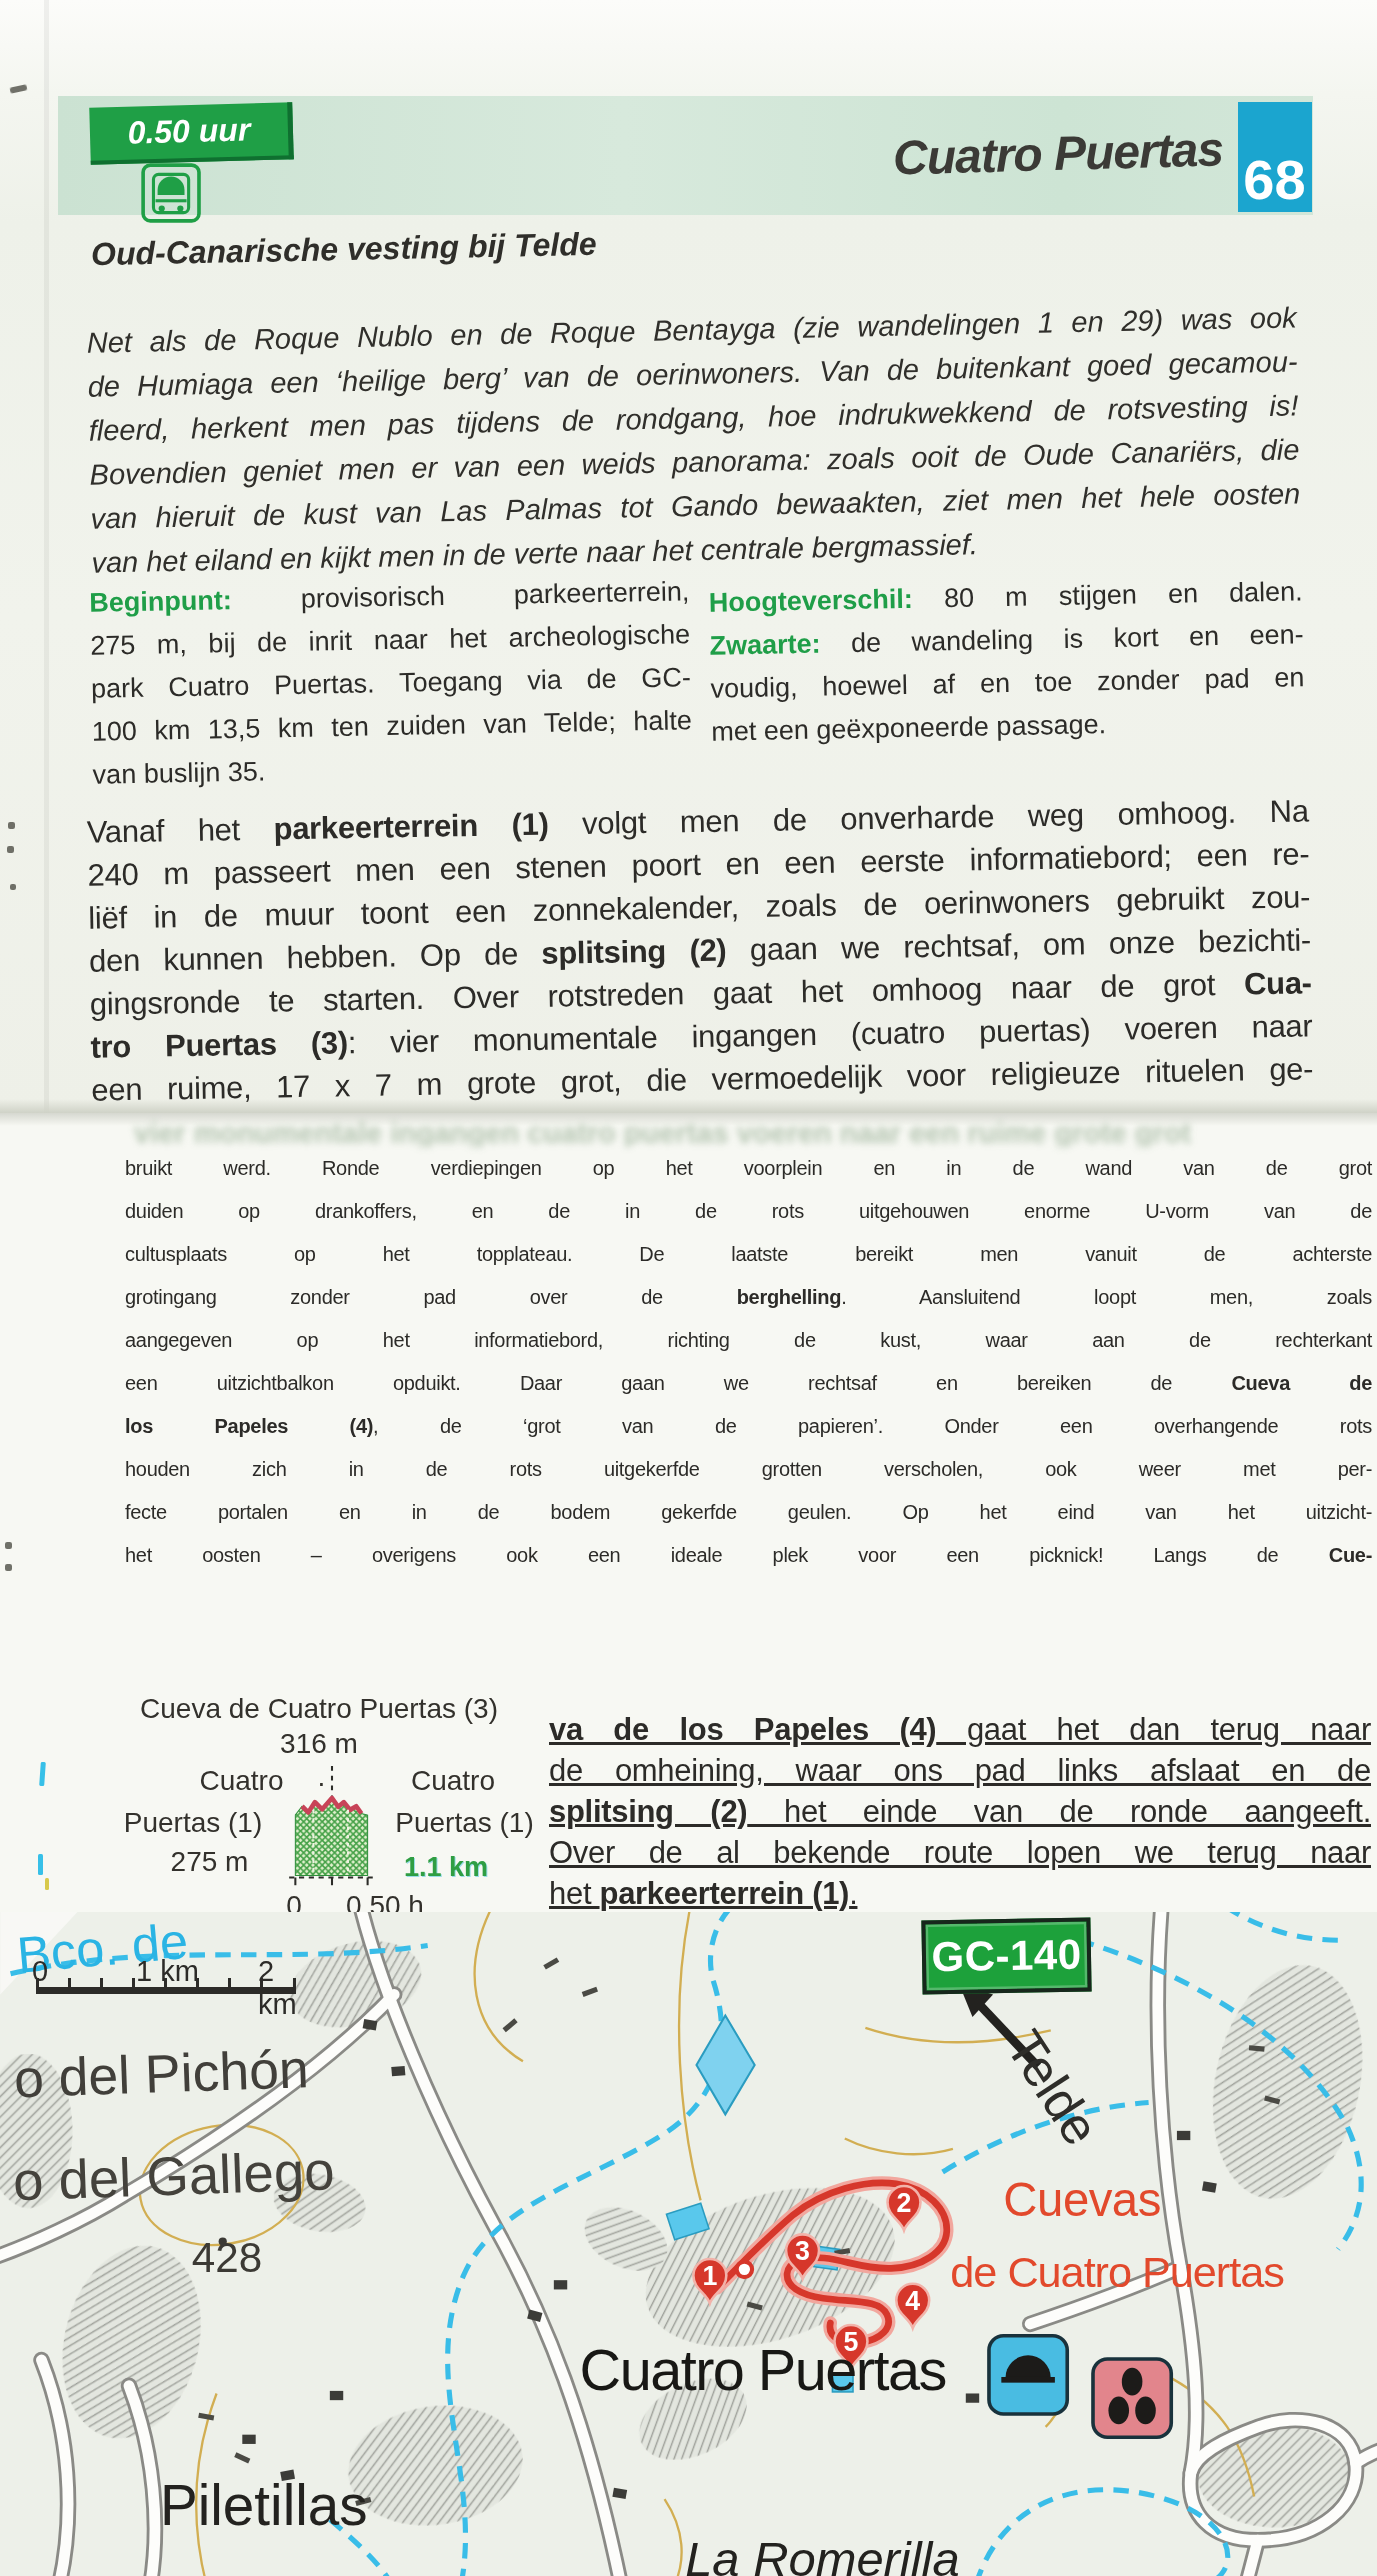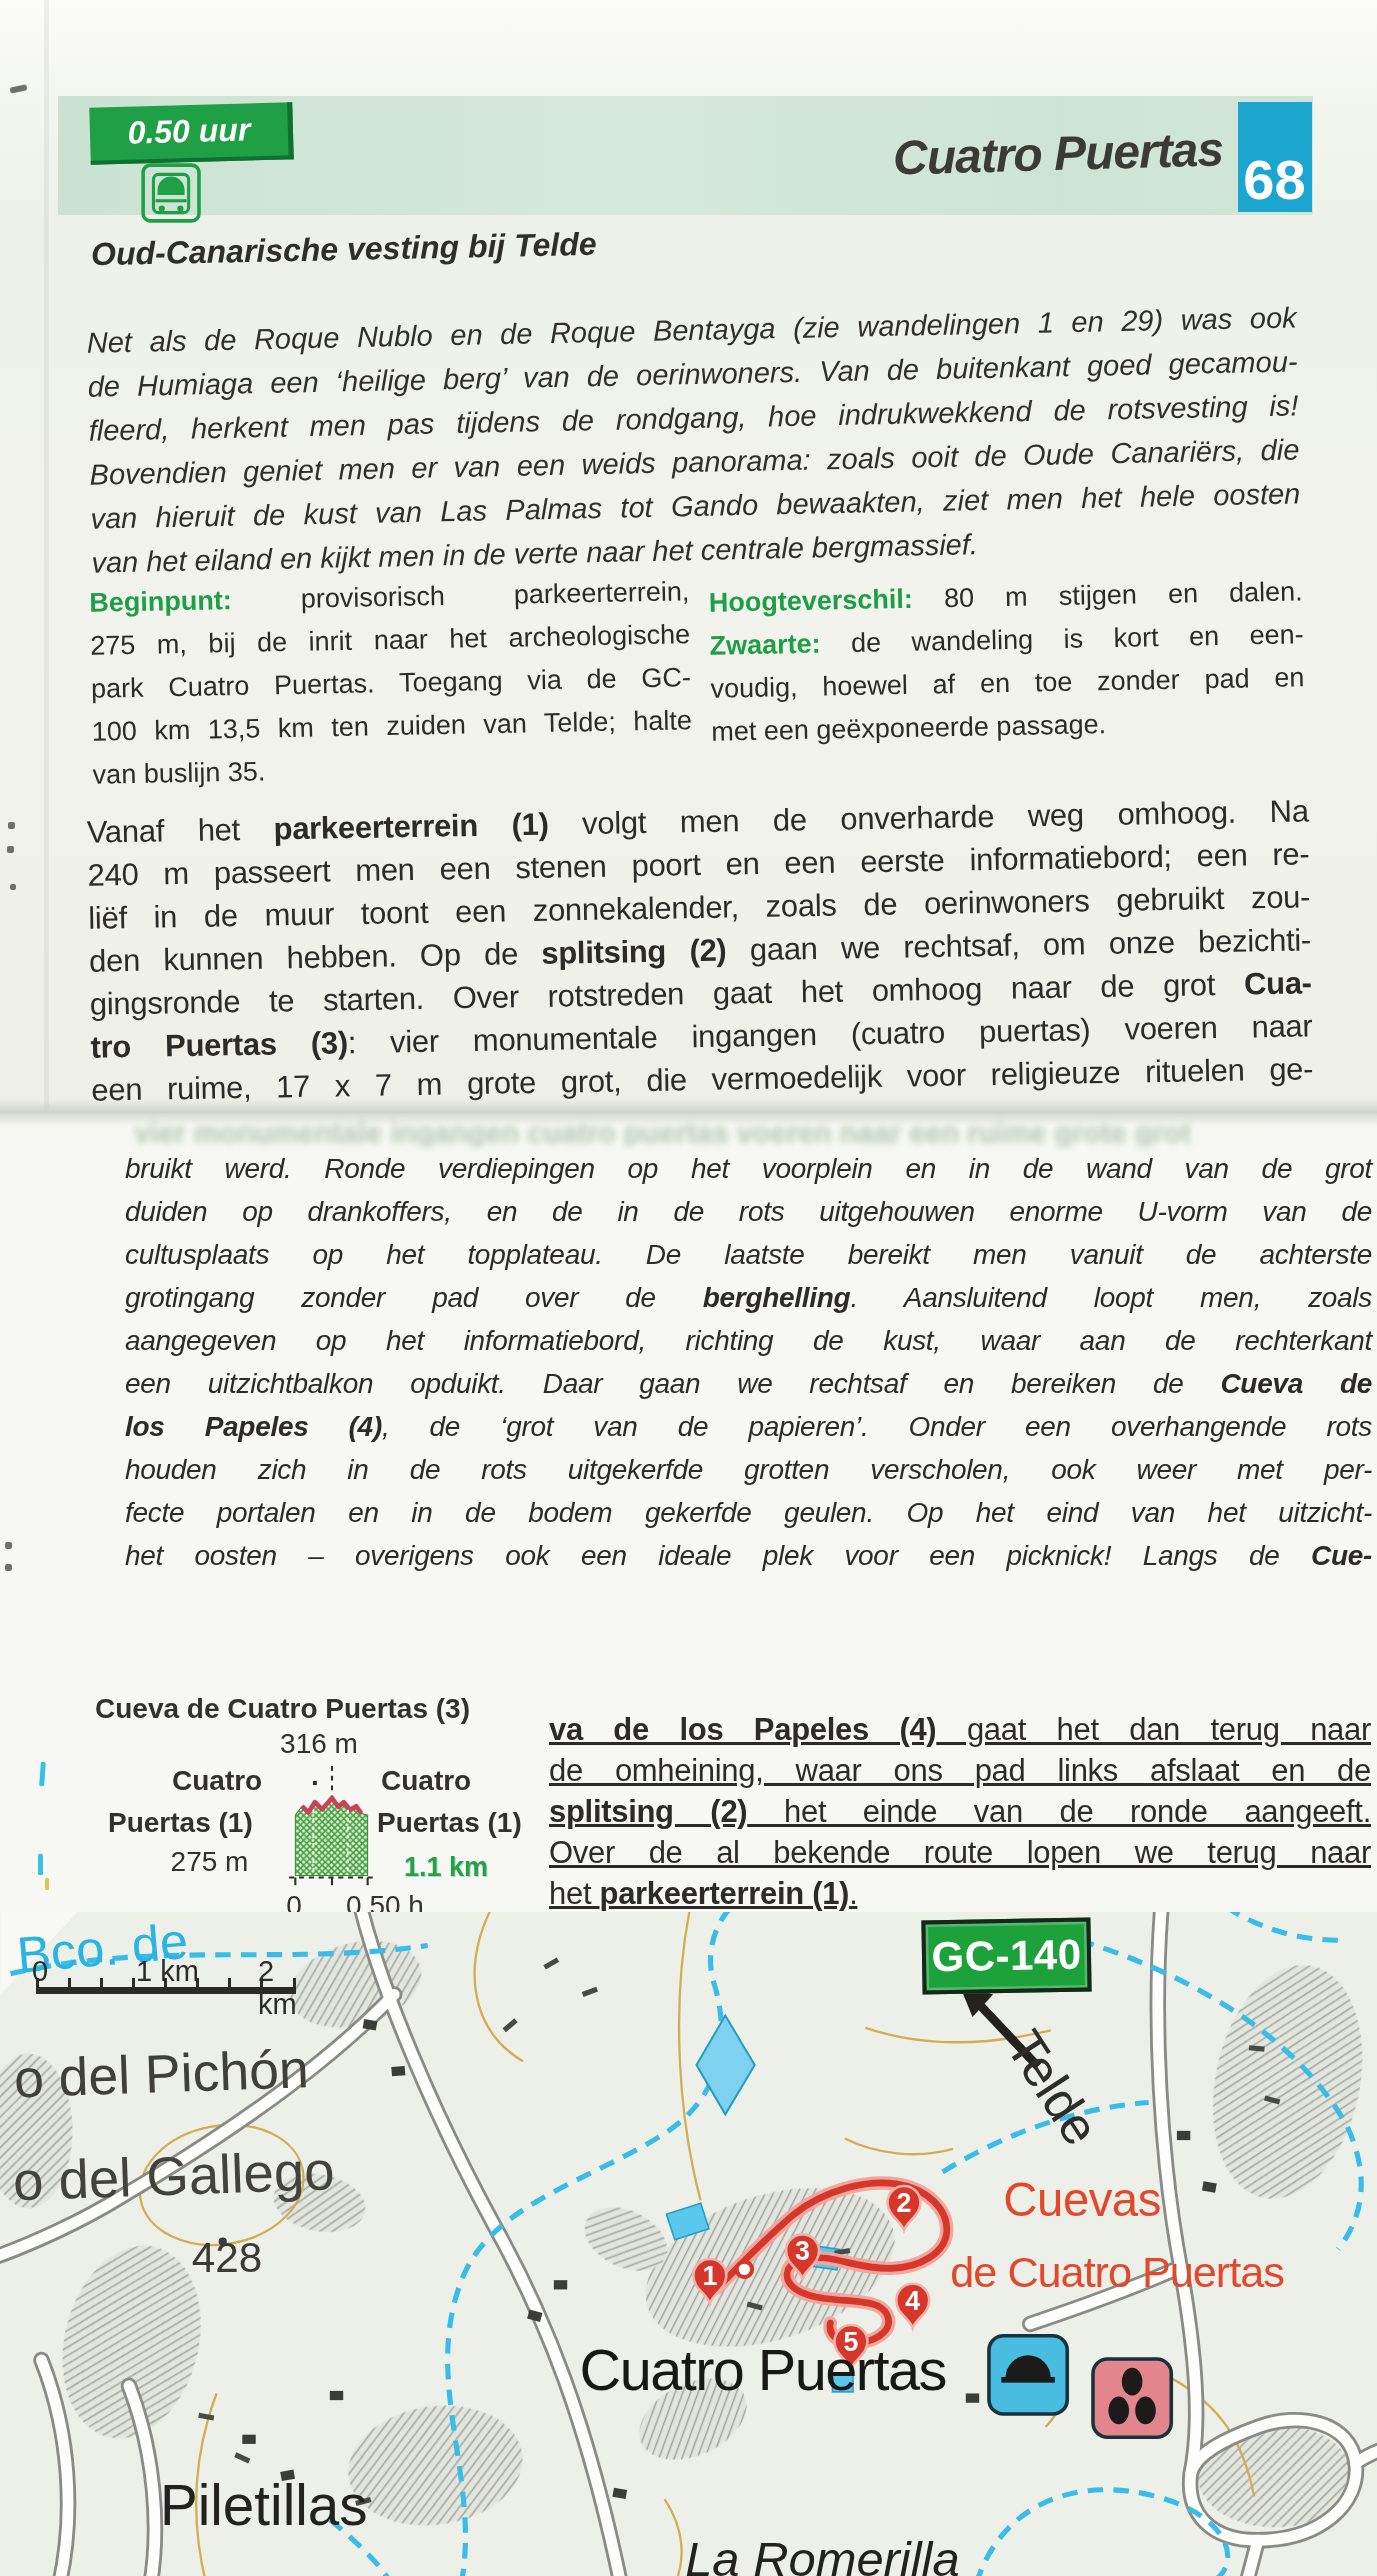--- a/index.html
+++ b/index.html
@@ -42,26 +42,26 @@
   .info-r{left:710px;top:576px;width:594px;font-size:27px;line-height:43px;transform:rotate(-1.1deg);}
   .main1{left:89px;top:800px;width:1222px;font-size:31px;letter-spacing:-0.3px;line-height:43px;
          transform:rotate(-1deg);}
 
   
   .page2{position:absolute;left:0;top:1113px;width:1377px;height:800px;background:#f7f8f3;}
   .page2::before{content:"";position:absolute;top:0;left:0;right:0;height:13.4px;
         background:linear-gradient(#d6d8d0,rgba(255,255,255,0));}
   .ghost{position:absolute;left:134px;top:4.1px;width:1144px;height:30px;font-size:29px;font-weight:700;
         color:#a9bca6;filter:blur(3.6px);white-space:nowrap;overflow:hidden;opacity:.85;}
-  .main2{left:125px;top:1147px;width:1247px;font-size:28px;letter-spacing:-0.3px;line-height:43px;font-style:italic;}
+  .main2{left:125px;top:1147px;width:1247px;font-size:20px;letter-spacing:-0.3px;line-height:43px;}
   .main2wrap{left:549px;top:1709px;width:822px;font-size:31px;letter-spacing:-0.3px;line-height:41px;text-decoration:underline;}
 
   
   .profile{position:absolute;left:95px;top:1690px;width:448px;height:225px;color:#33312c;}
-  .profile .lab{position:absolute;font-weight:700;font-size:28px;text-align:left;white-space:nowrap;}
+  .profile .lab{position:absolute;font-weight:400;font-size:28px;text-align:center;white-space:nowrap;}
   .profile .val{position:absolute;font-weight:400;font-size:28px;text-align:center;white-space:nowrap;}
   .profile .dist{color:#2f9e43;font-weight:700;font-size:27px;text-shadow:1px 1px 0 #9adce8;}
   .mtick{position:absolute;border-radius:1.5px;}
 
   
   .map{position:absolute;left:0;top:1912px;width:1377px;height:672px;background:#edf0e9;}
   .gc-badge{position:absolute;left:922px;top:7.2px;width:161px;height:66px;background:#1da13b;
       border:4.6px solid #17271c;box-shadow:inset 0 0 0 2.6px rgba(255,255,255,.25);color:#fff;font-weight:700;
       font-size:42px;display:flex;align-items:center;justify-content:center;letter-spacing:0.5px;
       transform:rotate(-1deg);}

